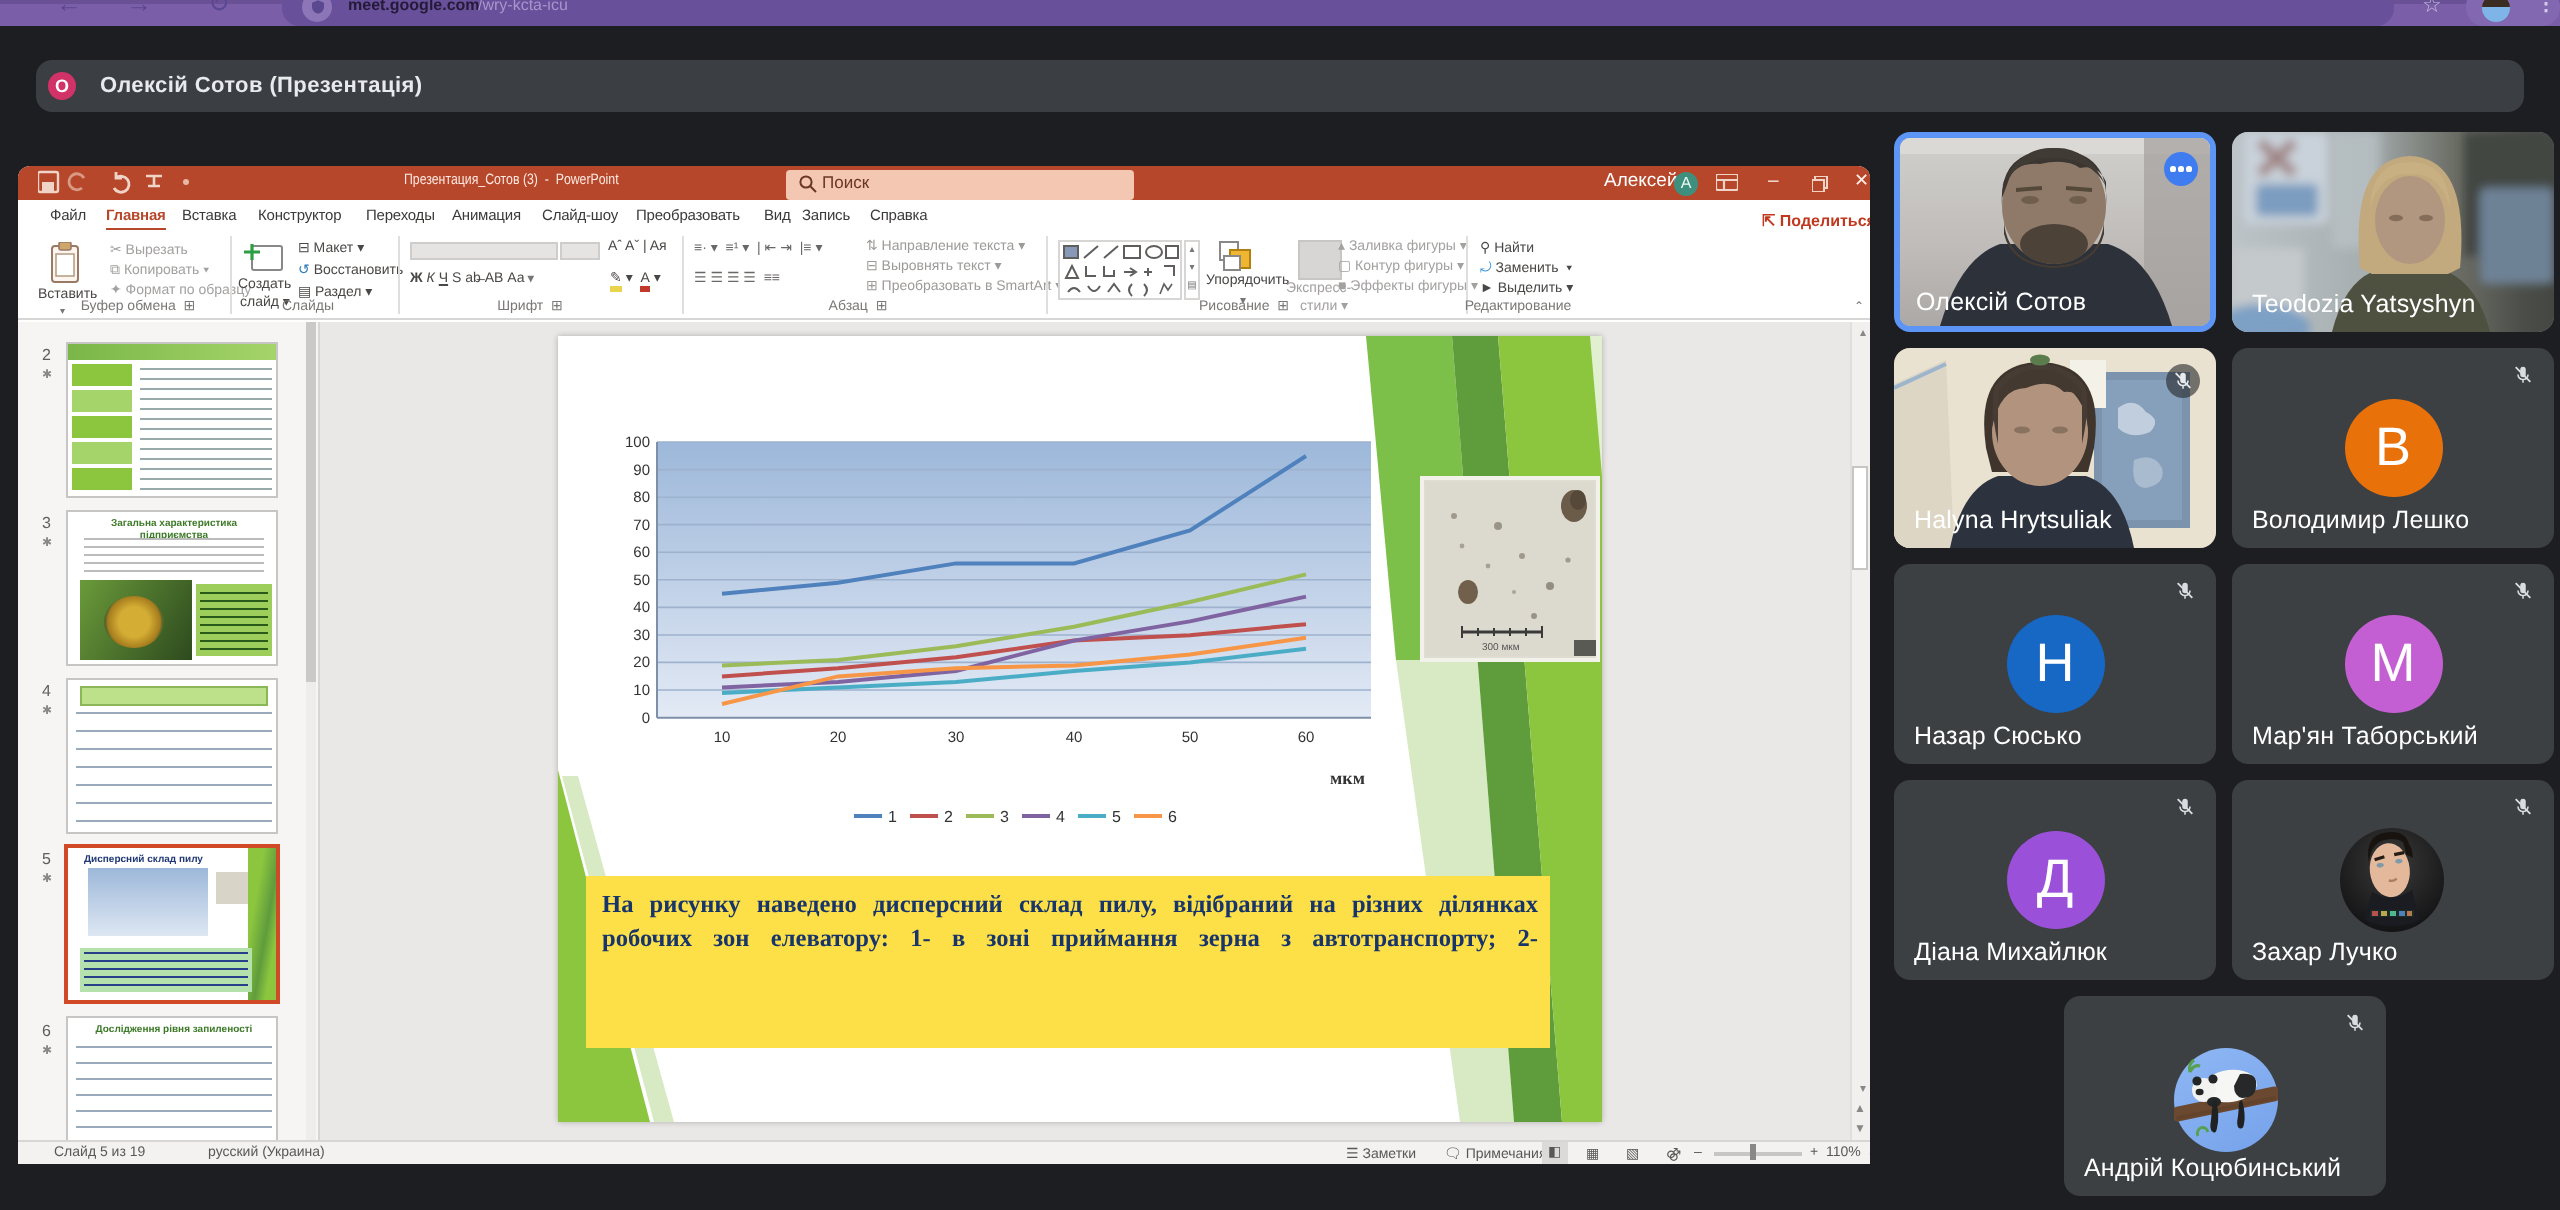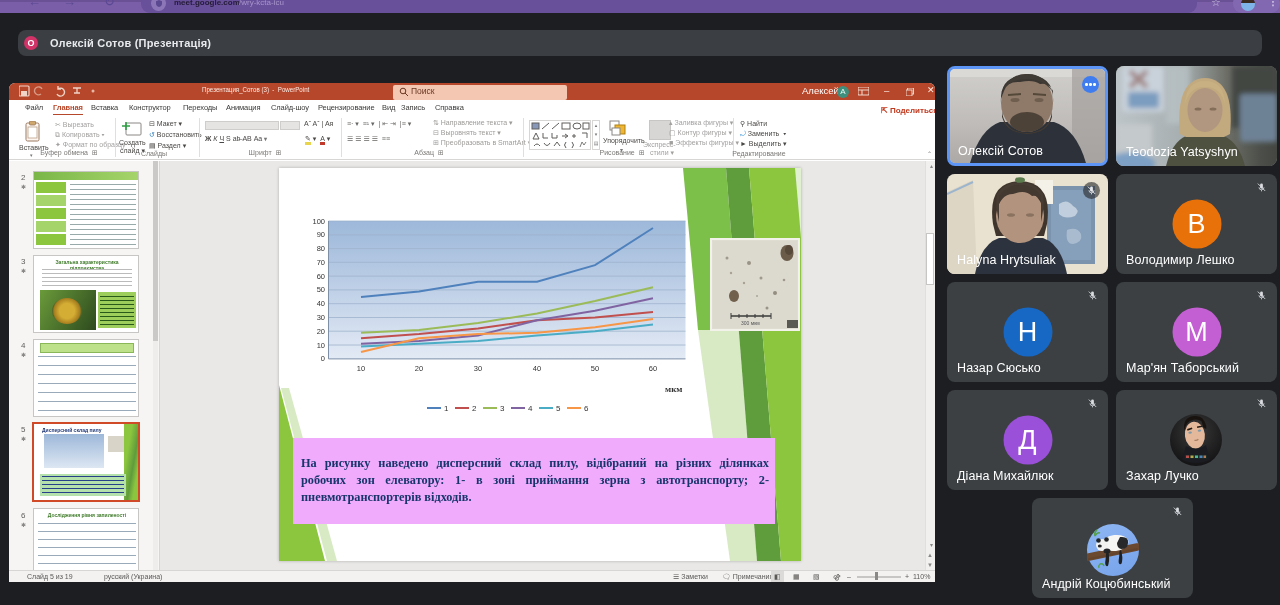--- a/index.html
+++ b/index.html
@@ -39,21 +39,21 @@
 #thumbs{position:absolute;left:0;top:0;width:151px;height:409px;background:#f6f5f4;border-right:1px solid #d8d6d4}
 .thumb{position:absolute;left:24px;width:106px;height:78px;background:#fff;border:1px solid #c8c6c4;overflow:hidden}
 .tnum{position:absolute;left:12px;font-size:8px;color:#605e5c}
 .tstar{position:absolute;left:12px;font-size:6px;color:#8a8886}
 #slidearea{position:absolute;left:152px;top:0;width:774px;height:409px;background:#e9e8e7}
 #slide{position:absolute;left:118px;top:7px;width:522px;height:393px;background:#fff;box-shadow:0 0 3px rgba(0,0,0,.25)}
 #pstatus{position:absolute;left:0;top:487px;width:926px;height:12px;background:#f3f2f1;border-top:1px solid #d8d6d4;font-size:7px;color:#5a5856}
 
 #vscroll{position:absolute;right:0;top:0;width:10px;height:409px;background:#f1f0ef;border-left:1px solid #e1dfdd}
 #vthumb{position:absolute;right:1px;top:72px;width:8px;height:52px;background:#fff;border:1px solid #c8c6c4}
-#tblock{position:absolute;left:14px;top:270px;width:482px;height:86px;background:#f0abfc;font-family:"Liberation Serif",serif;font-weight:bold;font-size:12.3px;color:#17356b;line-height:17.2px;padding:17px 6px 0 8px;text-align:justify}
+#tblock{position:absolute;left:14px;top:270px;width:482px;height:86px;background:#fde047;font-family:"Liberation Serif",serif;font-weight:bold;font-size:12.3px;color:#17356b;line-height:17.2px;padding:6px 6px 0 8px;text-align:justify}
 #tblock .jl{text-align:justify}
 #tblock .jl::after{content:"";display:inline-block;width:100%}
 #tblock .jl{height:17.2px;overflow:hidden}
 </style></head>
 <body>
 <div id="stage">
 
 <div id="bbar" class="abs">
       <div style="position:absolute;left:0;top:0;width:1280px;height:2px;background:#6a5195"></div>
   <span class="barrow" style="left:28px">←</span>
@@ -107,21 +107,21 @@
     <span class="t" style="left:918px;color:#fceee8;font-size:9px">✕</span>
   </div>
   <div id="pmenu">
     <span style="left:16px">Файл</span>
     <span style="left:44px;color:#b7472a;font-weight:bold;border-bottom:2px solid #b7472a;padding-bottom:2px">Главная</span>
     <span style="left:82px">Вставка</span>
     <span style="left:120px">Конструктор</span>
     <span style="left:174px">Переходы</span>
     <span style="left:217px">Анимация</span>
     <span style="left:262px">Слайд-шоу</span>
-    <span style="left:309px">Рецензирование</span>
+    <span style="left:309px">Преобразовать</span>
     <span style="left:373px">Вид</span>
     <span style="left:392px">Запись</span>
     <span style="left:426px">Справка</span>
   </div>
   <div id="pribbon">
 
     <svg width="17" height="21" viewBox="0 0 17 21" style="position:absolute;left:15px;top:6px">
       <rect x="2" y="2" width="13" height="18" rx="1.5" fill="#fdf6f0" stroke="#9a7a62" stroke-width="1"></rect>
       <rect x="5.5" y="0" width="6" height="4" rx="1" fill="#cfa76c" stroke="#9a7a62" stroke-width=".8"></rect>
       <rect x="4" y="6" width="9" height="11" fill="#fff" stroke="#b8a088" stroke-width=".8"></rect>
@@ -368,21 +368,20 @@
                   <line x1="484" y1="146" x2="484" y2="150"></line>
                   <line x1="492" y1="145" x2="492" y2="151"></line>
                 </g>
             <text x="462" y="157" font-size="5" fill="#555" font-family="Liberation Sans,sans-serif">300 мкм</text>
             <rect x="508" y="152" width="11" height="8" fill="#5a5a55"></rect>
           </g>
         </svg>
         <div id="tblock">
           <div class="jl">На рисунку наведено дисперсний склад пилу, відібраний на різних ділянках</div>
           <div class="jl">робочих зон елеватору: 1- в зоні приймання зерна з автотранспорту; 2-</div>
-          <div>пневмотранспортерів відходів.</div>
         </div>
       </div>
       <div id="vscroll">
             <div style="position:absolute;top:1px;right:2px;font-size:6px;color:#888">▴</div>
             <div id="vthumb"></div>
             <div style="position:absolute;bottom:22px;right:2px;font-size:6px;color:#888">▾</div>
             <div style="position:absolute;bottom:12px;right:2px;font-size:6px;color:#888">▲</div>
             <div style="position:absolute;bottom:2px;right:2px;font-size:6px;color:#888">▼</div>
           </div>
     </div>

